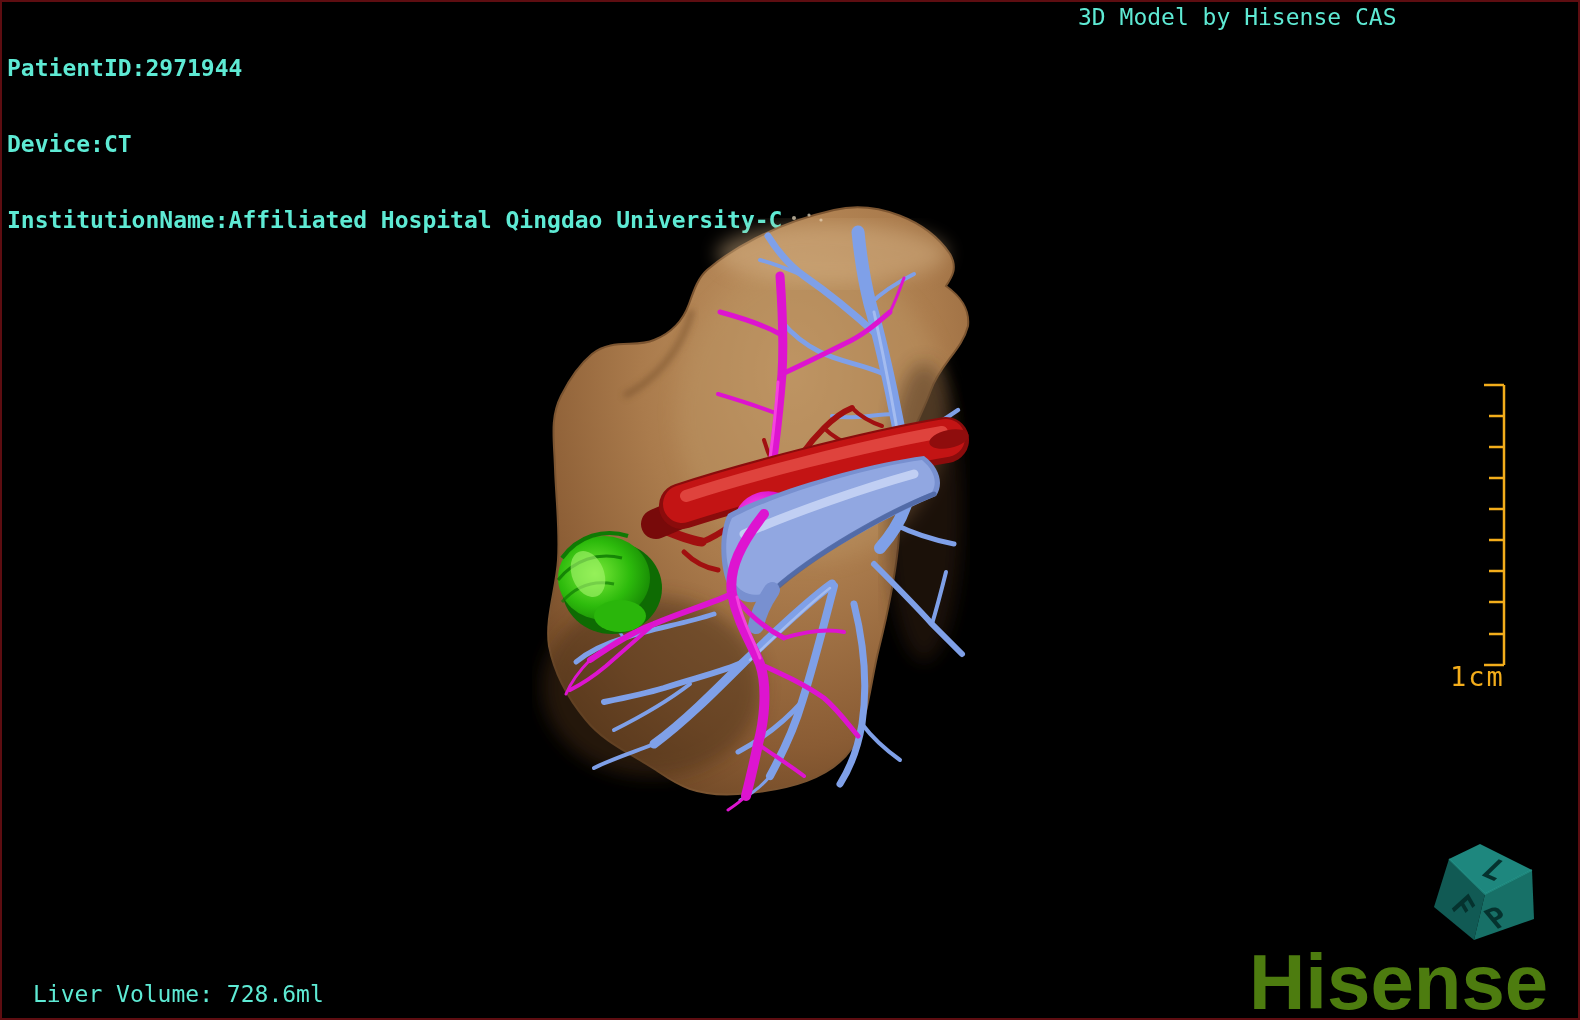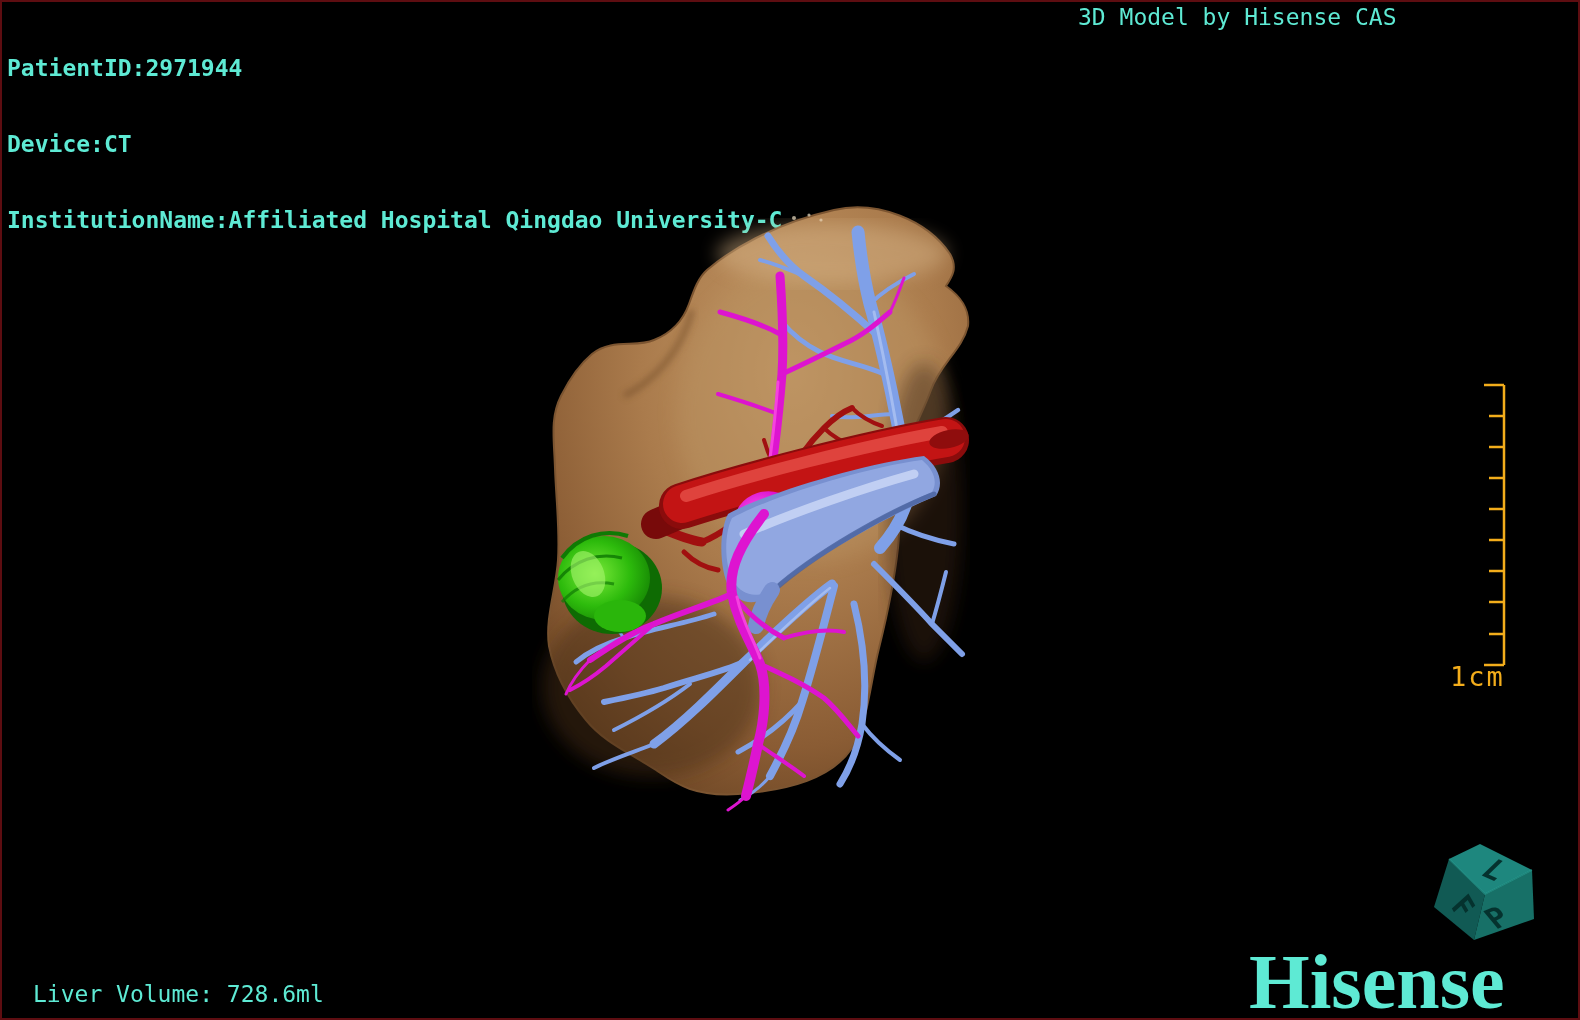--- a/index.html
+++ b/index.html
@@ -13,22 +13,22 @@
   .watermark{position:absolute;left:1076px;top:3px;}
   .volume-readout{position:absolute;left:21px;top:980px;margin-left:10px;}
   .viewport{position:absolute;left:530px;top:180px;width:450px;height:630px;}
   .scalebar{position:absolute;left:1440px;top:376px;width:80px;height:300px;}
   .scalebar-label{position:absolute;left:1448px;top:659px;color:#f3ad1b;
     font-size:27px;font-weight:normal;letter-spacing:2px;}
   .cube{position:absolute;left:1395px;top:818px;width:175px;height:145px;}
   .cube-letter{font-family:"DejaVu Sans Mono",monospace;font-weight:bold;
     font-size:30px;fill:#05322e;text-anchor:middle;}
   .brand-wordmark{position:absolute;left:1247px;top:941px;
-    font-family:Liberation Serif, serif;font-weight:bold;
-    font-size:78px;line-height:1;color:#5eead4;letter-spacing:0px;}
+    font-family:Liberation Sans, sans-serif;font-weight:bold;
+    font-size:78px;line-height:1;color:#4d7c0f;letter-spacing:0px;}
 </style>
 </head>
 <body>
 
 <div class="screen">
 
   <div class="patient-info anno">
     <div>PatientID:2971944</div>
     <div>Device:CT</div>
     <div>InstitutionName:Affiliated Hospital Qingdao University-C</div>

